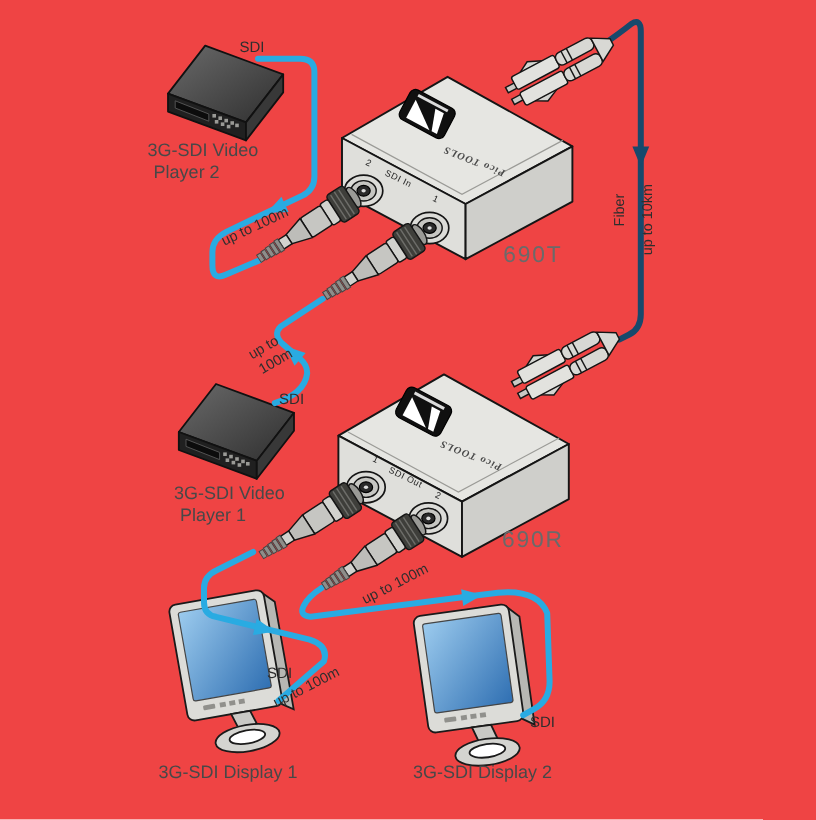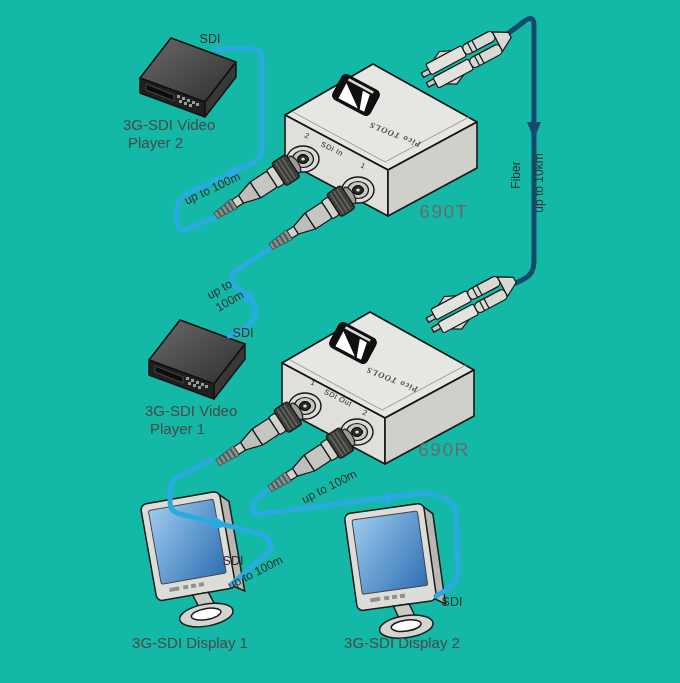--- a/index.html
+++ b/index.html
@@ -1,16 +1,16 @@
 <!DOCTYPE html>
 <html><head>
 <meta charset="utf-8">
 <style>
   html,body{margin:0;padding:0;background:#fff;}
-  .stage{position:relative;width:680px;height:683px;background:#14b8a6;overflow:hidden;
+  .stage{position:relative;width:680px;height:683px;background:#ef4444;overflow:hidden;
          font-family:"Liberation Sans",sans-serif;}
   svg{display:block}
   svg text{font-family:"Liberation Sans",sans-serif;}
   .lbl  {font-size:15px;fill:#484848;}
   .mid  {text-anchor:middle;}
   .sdi  {font-size:12.5px;fill:#2e2e2e;text-anchor:middle;}
   .rng  {font-size:12px;fill:#2e2e2e;text-anchor:middle;}
   .model{font-size:19px;fill:#6a6a6a;text-anchor:middle;letter-spacing:1.5px;}
   .tiny {font-size:7.5px;fill:#1e1e1e;text-anchor:middle;}
   .panel{font-size:7.5px;fill:#1e1e1e;text-anchor:middle;letter-spacing:.5px;}

